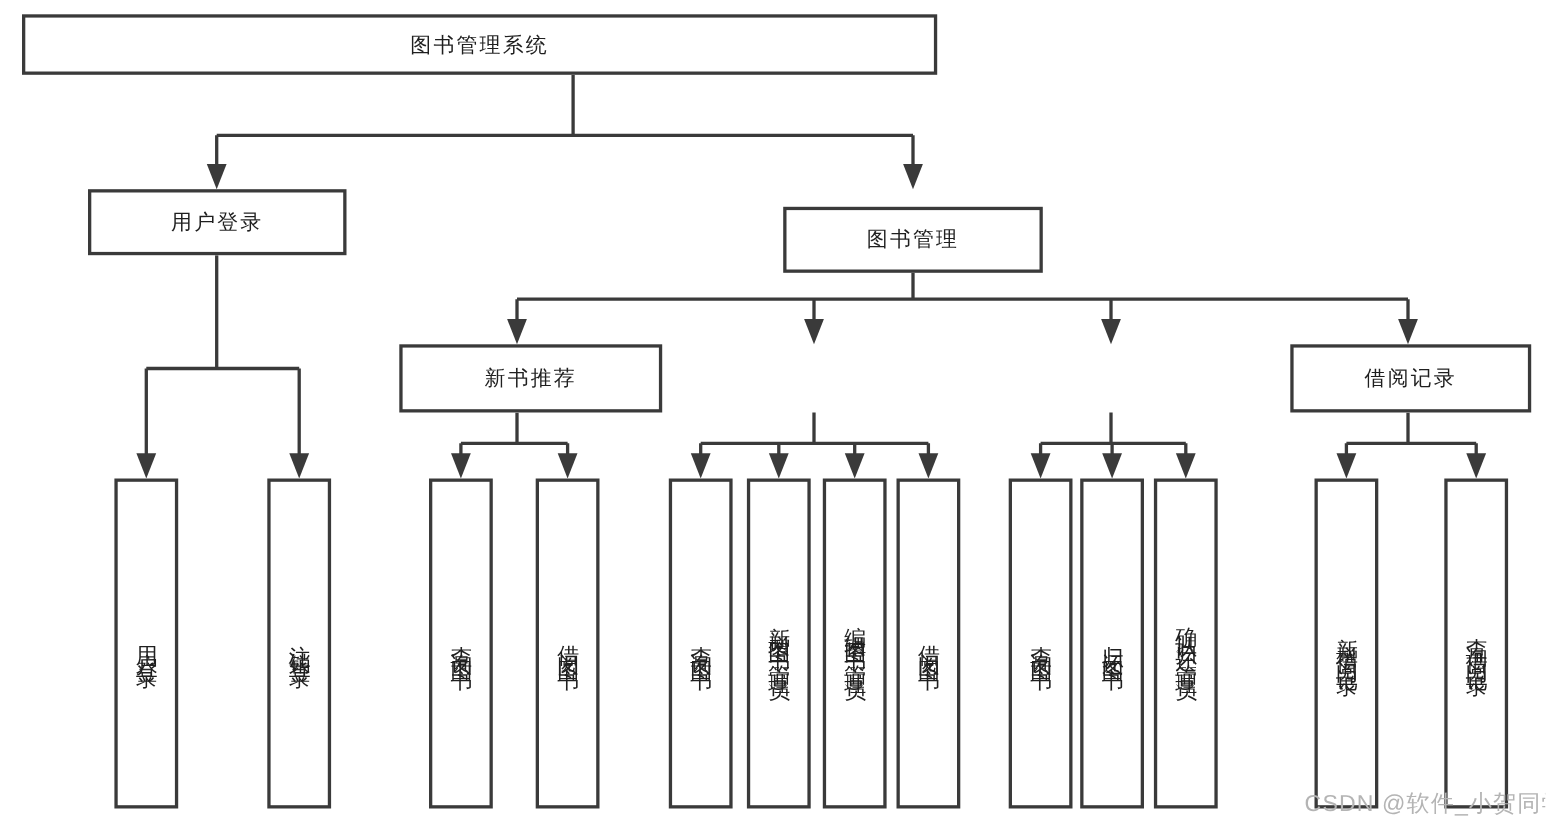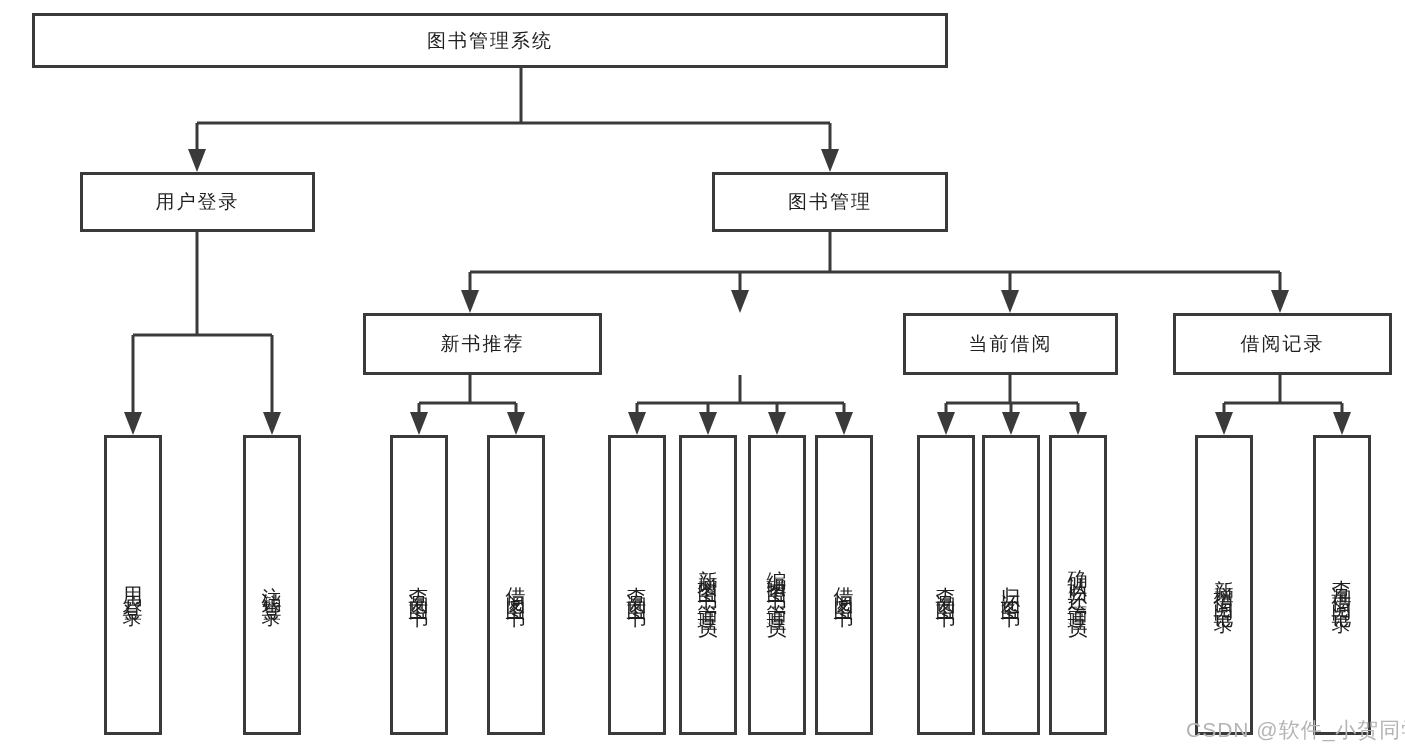--- a/index.html
+++ b/index.html
@@ -108,27 +108,26 @@
     <path d="M1010 375 V403 M946 403 H1078 M946 403 V414 M1011 403 V414 M1078 403 V414"></path>
     <polygon points="937,412 955,412 946,435"></polygon>
     <polygon points="1002,412 1020,412 1011,435"></polygon>
     <polygon points="1069,412 1087,412 1078,435"></polygon>
 
     <path d="M1280 375 V403 M1224 403 H1342 M1224 403 V414 M1342 403 V414"></path>
     <polygon points="1215,412 1233,412 1224,435"></polygon>
     <polygon points="1333,412 1351,412 1342,435"></polygon>
   </svg>
 
-  <div class="hbox" style="left:20px; top:13px; width:916px; height:55px;margin-left:12px;">图书管理系统</div>
+  <div class="hbox" style="left:20px; top:13px; width:832px; height:55px;">图书管理系统</div>
 
   <div class="hbox" style="left:80px; top:172px; width:235px; height:60px;">用户登录</div>
-  <div class="hbox" style="left:712px; top:172px; width:236px; height:60px;">图书管理</div>
+  <div class="hbox" style="left:712px; top:188px; width:236px; height:60px;">图书管理</div>
 
   <div class="hbox" style="left:363px; top:313px; width:239px; height:62px;">新书推荐</div>
-  <div class="hbox" style="left:903px; top:313px; width:215px; height:62px;">当前借阅</div>
   <div class="hbox" style="left:1173px; top:313px; width:219px; height:62px;">借阅记录</div>
 
   <div class="vbox" style="left:104px;">用户登录</div>
   <div class="vbox" style="left:243px;">注销登录</div>
 
   <div class="vbox" style="left:390px;">查询图书</div>
   <div class="vbox" style="left:487px;">借阅图书</div>
 
   <div class="vbox" style="left:608px;">查询图书</div>
   <div class="vbox" style="left:679px;">新增图书（管理员）</div>

